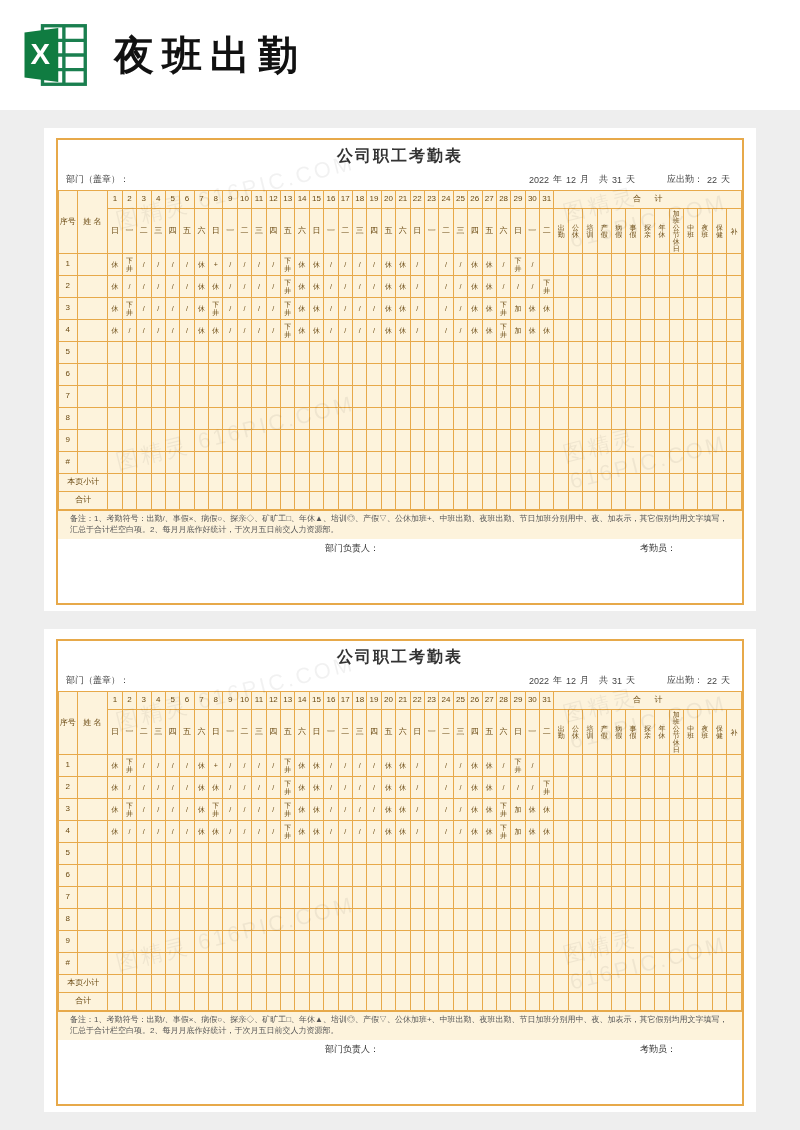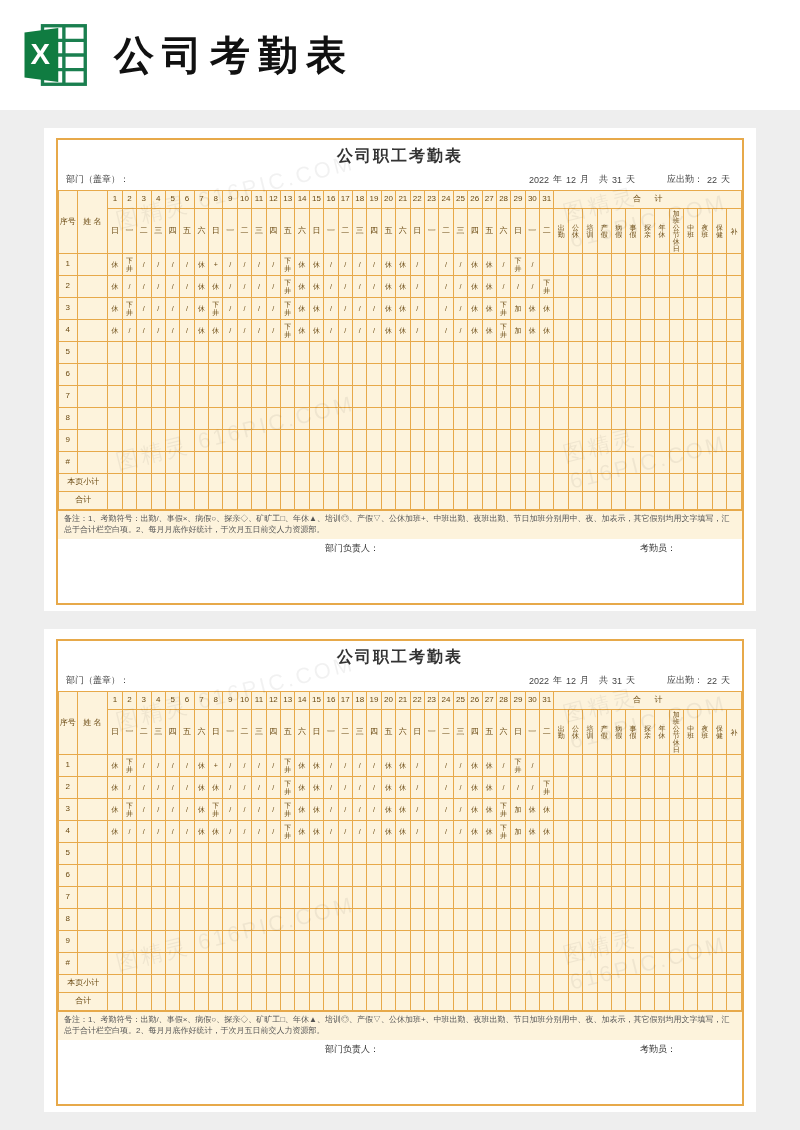--- a/index.html
+++ b/index.html
@@ -17,40 +17,40 @@
   .meta-row .spacer { flex:1; }
   .meta-row span { margin:0 2px; }
   table.grid { width:100%; border-collapse:collapse; table-layout:fixed; font-size:8px; }
   table.grid td, table.grid th { border:1px solid #e7a94a; text-align:center; vertical-align:middle; padding:1px 0; height:18px; background:#fdf3dc; color:#6b4a12; line-height:1.05; }
   table.grid th { font-weight:400; }
   table.grid .num-col { width:18px; }
   table.grid .name-col { width:30px; }
   table.grid .day-col { width:14px; }
   table.grid .sum-col { width:14px; }
   table.grid .data td { height:22px; }
-  .notes { font-size:8px; color:#555; padding:3px 6px; line-height:1.35; border-top:1px solid #e7a94a; background:#fdf3dc; }
+  .notes { font-size:8px; color:#555; padding:3px 12px; line-height:1.35; border-top:1px solid #e7a94a; background:#fdf3dc; }
   .sign-row { font-size:9px; padding:3px 6px 5px 6px; display:flex; }
   .sign-row .sp { flex:1; }
   .wm { position:absolute; color:rgba(0,0,0,0.055); font-size:22px; transform:rotate(-14deg); pointer-events:none; letter-spacing:3px; font-weight:500; }
 </style>
 </head>
 <body>
 
 <div class="header-bar">
   <svg class="excel-icon" viewBox="0 0 64 64">
     <rect x="20" y="6" width="38" height="52" fill="#fff" stroke="#1a7f4f" stroke-width="3"></rect>
     <line x1="20" y1="19" x2="58" y2="19" stroke="#1a7f4f" stroke-width="3"></line>
     <line x1="20" y1="32" x2="58" y2="32" stroke="#1a7f4f" stroke-width="3"></line>
     <line x1="20" y1="45" x2="58" y2="45" stroke="#1a7f4f" stroke-width="3"></line>
     <line x1="39" y1="6" x2="39" y2="58" stroke="#1a7f4f" stroke-width="3"></line>
     <polygon points="4,12 34,8 34,56 4,52" fill="#107c41"></polygon>
     <text x="18" y="40" font-size="26" font-weight="700" fill="#fff" text-anchor="middle" font-family="Arial">X</text>
   </svg>
   <div class="header-text">
-    <div class="title">公司考勤表</div>
+    <div class="title">夜班出勤</div>
   </div>
 </div>
 
 <div class="sheets-area">
   <div class="sheet">
       <div class="sheet-border">
         <div class="wm" style="top: 8%; left: 8%;">图精灵 616PIC.COM</div>
         <div class="wm" style="top: 8%; left: 74%;">图精灵 616PIC.COM</div>
         <div class="wm" style="top: 60%; left: 8%;">图精灵 616PIC.COM</div>
         <div class="wm" style="top: 60%; left: 74%;">图精灵 616PIC.COM</div>

